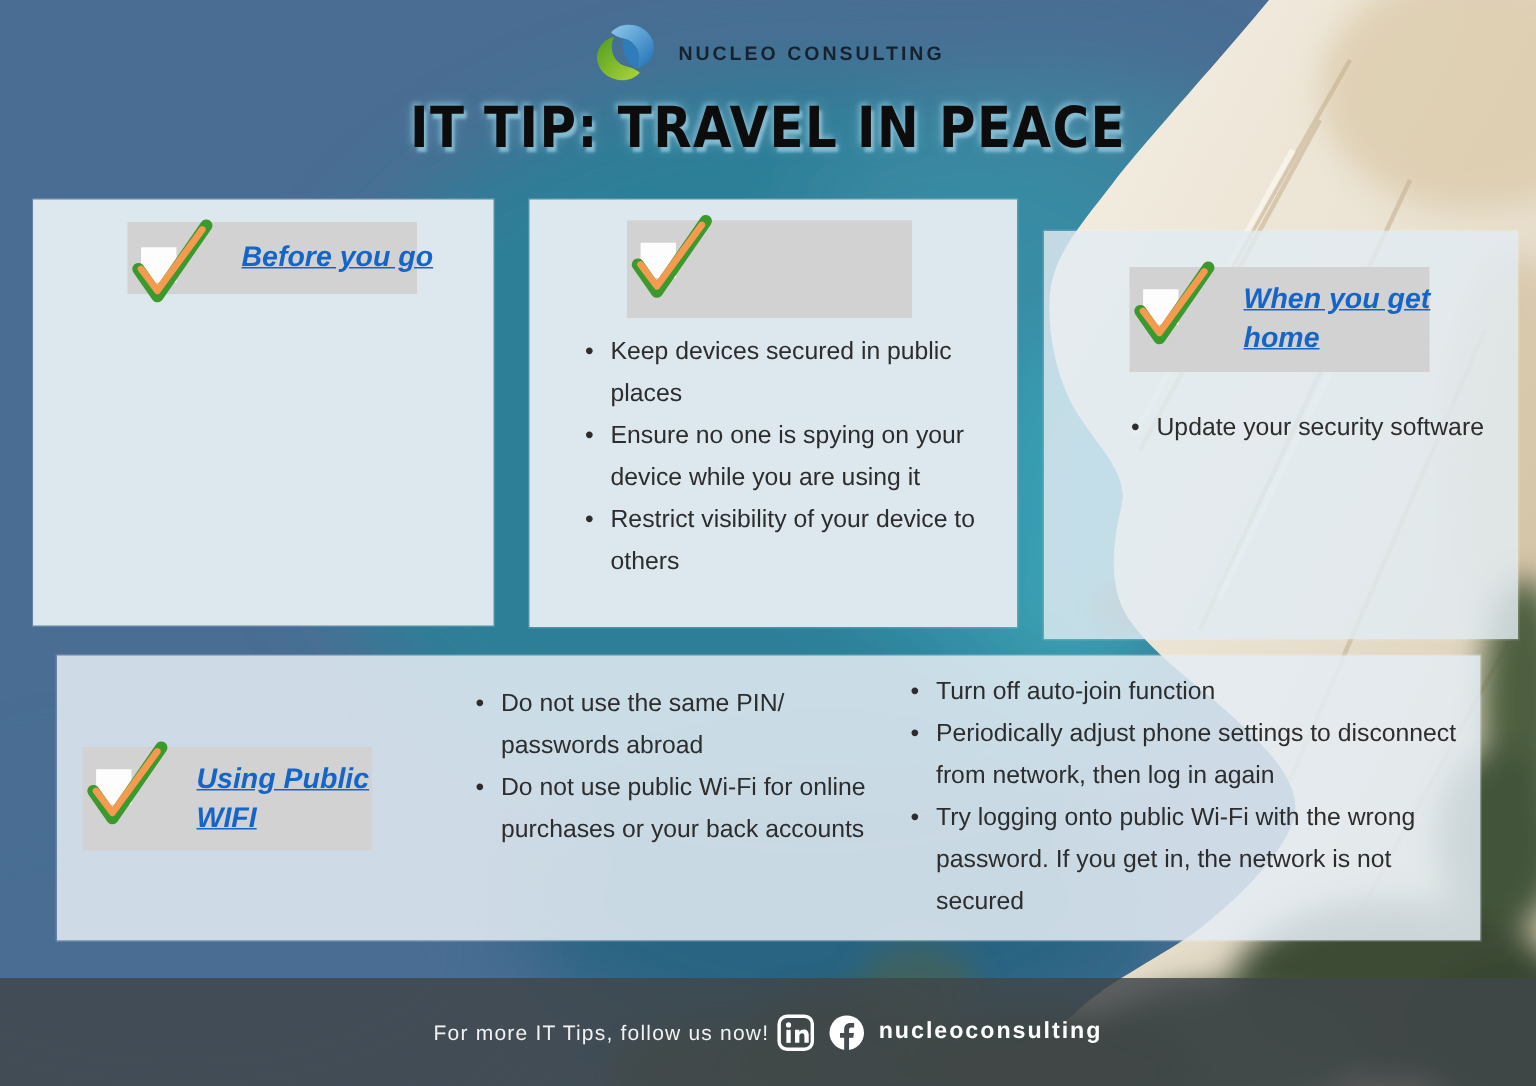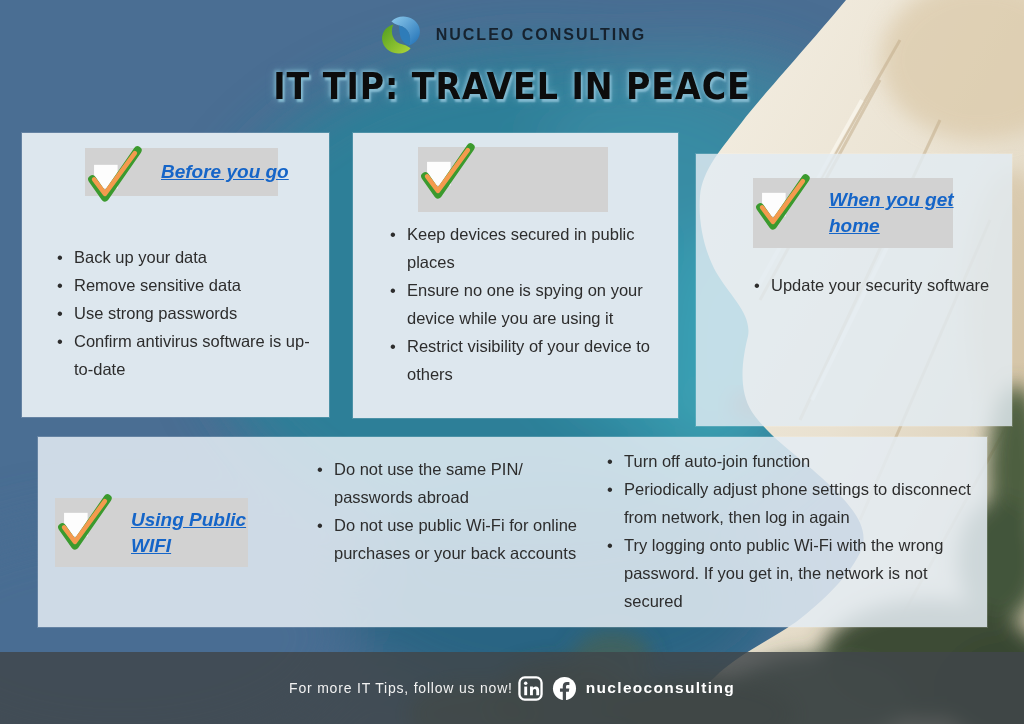--- a/index.html
+++ b/index.html
@@ -4,21 +4,21 @@
 <style>
   html,body{margin:0;padding:0;background:#222;}
   .poster{
     position:relative;width:1024px;height:724px;overflow:hidden;
     font-family:"Liberation Sans", sans-serif;
   }
   .bg-svg{position:absolute;left:0;top:0;width:100%;height:100%;display:block;}
 
   
   .brand{position:absolute;top:12px;left:0;right:0;display:flex;justify-content:center;align-items:center;gap:12px;}
-  .brand-name{font-size:16px;font-weight:800;letter-spacing:2px;color:#16222e;}
+  .brand-name{font-size:13px;font-weight:800;letter-spacing:2px;color:#16222e;}
   .title{
     position:absolute;top:66px;left:0;right:0;margin:0;text-align:center;
     font-family:"DejaVu Sans", sans-serif;font-size:35px;font-weight:900;letter-spacing:1px;
     color:#0c0c0c;transform:scale(.95,1.08);
     text-shadow:2px 3px 2px rgba(134,189,211,.95),-2px -2px 3px rgba(134,189,211,.55),0 0 9px rgba(134,189,211,.65);
   }
 
   
   .card{position:absolute;background:#dde7ee;box-shadow:0 0 0 1px rgba(255,255,255,.15);}
   .card.c1{left:22px;top:133px;width:307px;height:284px;}
@@ -154,26 +154,20 @@
 
   <section class="card c1">
     <div class="band">
       <svg class="check" viewBox="0 0 64 66">
         <rect x="10" y="24" width="26" height="26" fill="#fdfdfd"></rect>
         <path d="M8,40 L22,60 L58,8" fill="none" stroke="#3b9a2e" stroke-width="9" stroke-linecap="round" stroke-linejoin="round"></path>
         <path d="M10,40 L22,56 L55,11" fill="none" stroke="#f59a4e" stroke-width="5" stroke-linecap="round" stroke-linejoin="round"></path>
       </svg>
       <span class="band-heading">Before you go</span>
     </div>
-    <ul class="bullets">
-        <li>Back up your data</li>
-        <li>Remove sensitive data</li>
-        <li>Use strong passwords</li>
-        <li>Confirm antivirus software is up-to-date</li>
-      </ul>
   </section>
 
   <section class="card c2">
     <div class="band">
       <svg class="check" viewBox="0 0 64 66">
         <rect x="10" y="24" width="26" height="26" fill="#fdfdfd"></rect>
         <path d="M8,40 L22,60 L58,8" fill="none" stroke="#3b9a2e" stroke-width="9" stroke-linecap="round" stroke-linejoin="round"></path>
         <path d="M10,40 L22,56 L55,11" fill="none" stroke="#f59a4e" stroke-width="5" stroke-linecap="round" stroke-linejoin="round"></path>
       </svg>
     </div>

